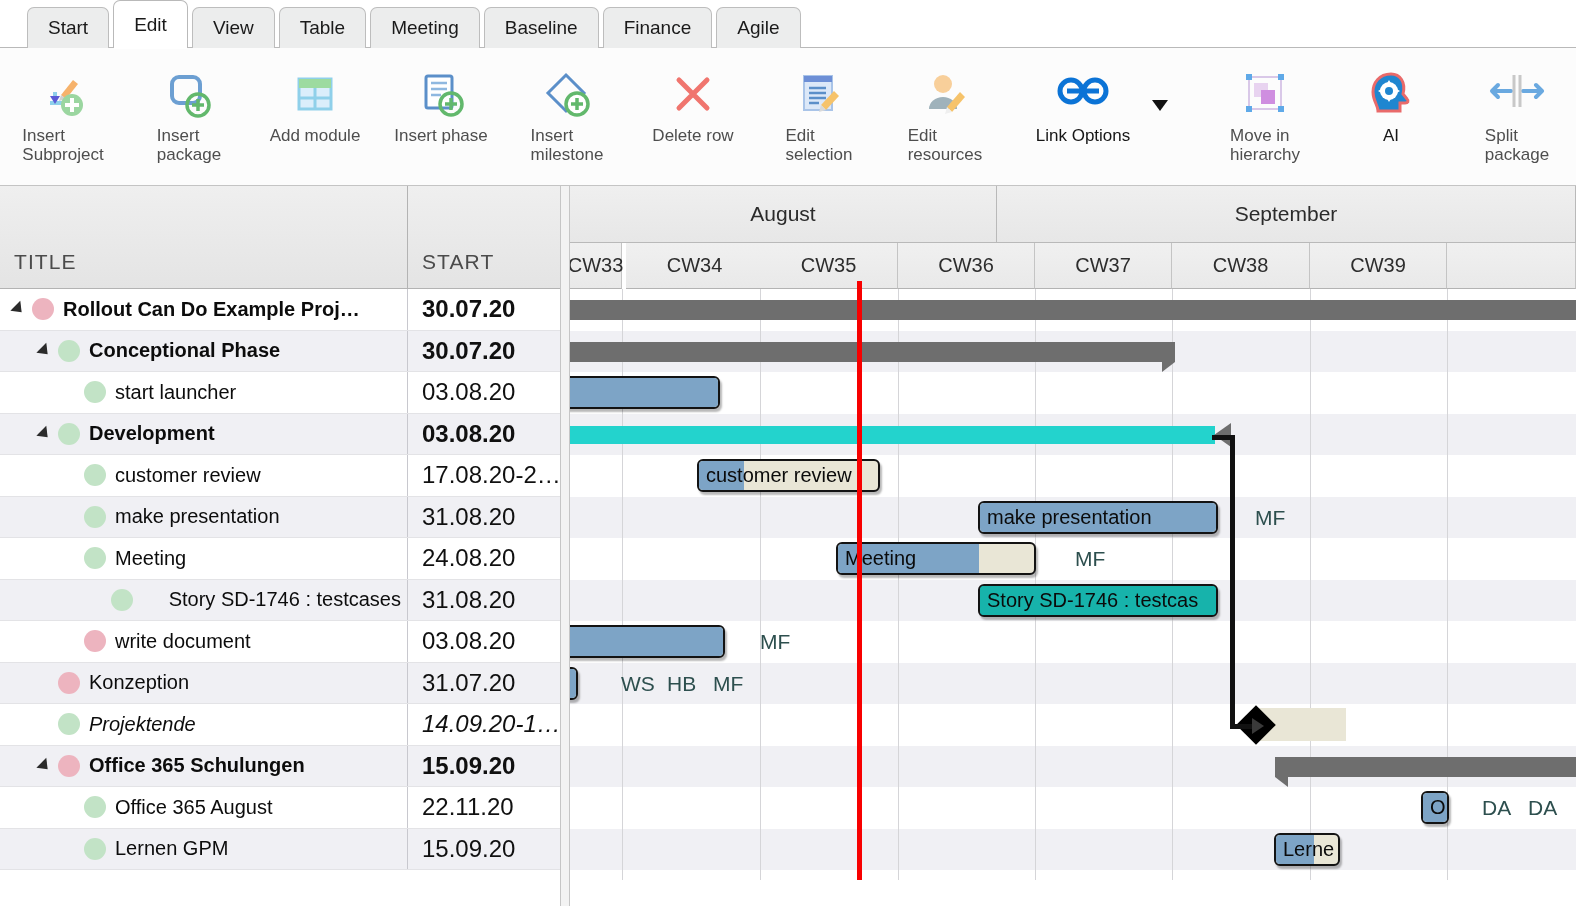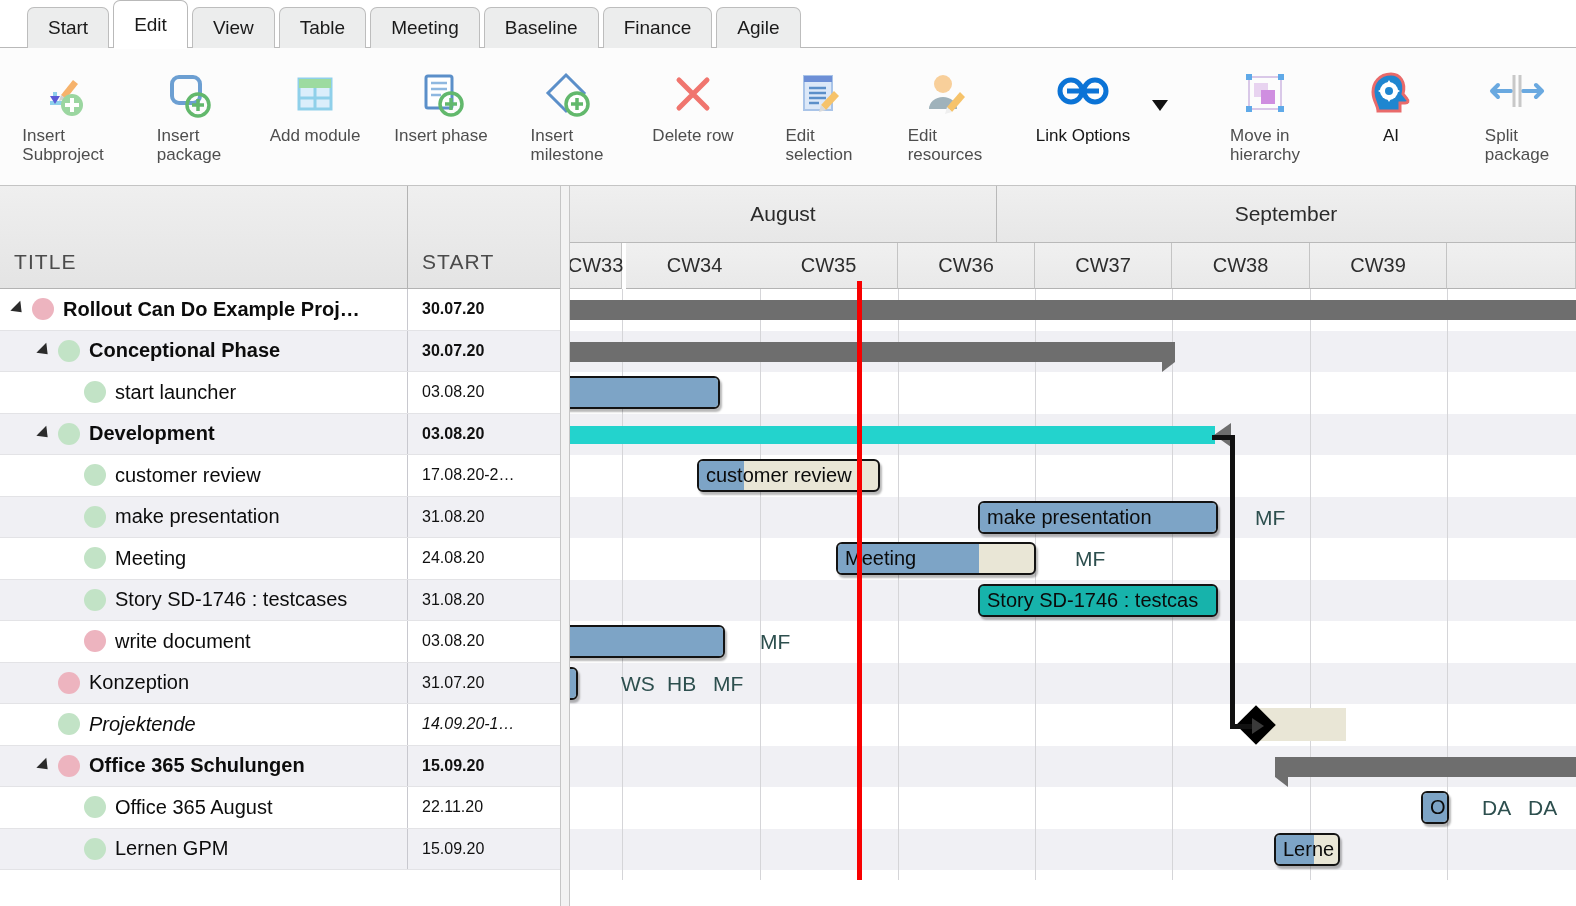--- a/index.html
+++ b/index.html
@@ -95,21 +95,21 @@
     border-bottom:1px solid #e3e3e6;
     background:#ffffff;
   }
   .row.alt { background:#f0f0f4; }
   .cell-title {
     width:408px; height:100%; display:flex; align-items:center;
     border-right:1px solid #c8c8ce; padding-right:6px; overflow:hidden;
   }
   .cell-start {
     width:152px; height:100%; display:flex; align-items:center;
-    padding-left:14px; font-size:16px; color:#101010; white-space:nowrap;
+    padding-left:14px; font-size:24px; color:#101010; white-space:nowrap;
   }
   .twisty {
     width:0;height:0;border-top:7px solid transparent;border-bottom:7px solid transparent;
     border-left:9px solid #2b2b2b; flex:0 0 auto; margin-right:9px;
     transform: rotate(45deg);
   }
   .twisty.hidden { visibility:hidden; }
   .dot { width:22px;height:22px;border-radius:50%; flex:0 0 auto; margin-right:9px; }
   .dot.pink { background:#edb4bf; }
   .dot.green { background:#c2e3c6; }
@@ -447,21 +447,21 @@
           </div>
           <div class="row">
             <div class="cell-title" style="padding-left: 66px;">
               <div class="twisty hidden"></div>
               <div class="dot green"></div>
               <span class="t-label">Meeting</span>
             </div>
             <div class="cell-start">24.08.20</div>
           </div>
           <div class="row alt">
-            <div class="cell-title" style="padding-left: 66px;">
+            <div class="cell-title" style="padding-left: 66px; justify-content: space-between;">
               <div class="twisty hidden"></div>
               <div class="dot green"></div>
               <span class="t-label">Story SD-1746 : testcases</span>
             </div>
             <div class="cell-start">31.08.20</div>
           </div>
           <div class="row">
             <div class="cell-title" style="padding-left: 66px;">
               <div class="twisty hidden"></div>
               <div class="dot pink"></div>

